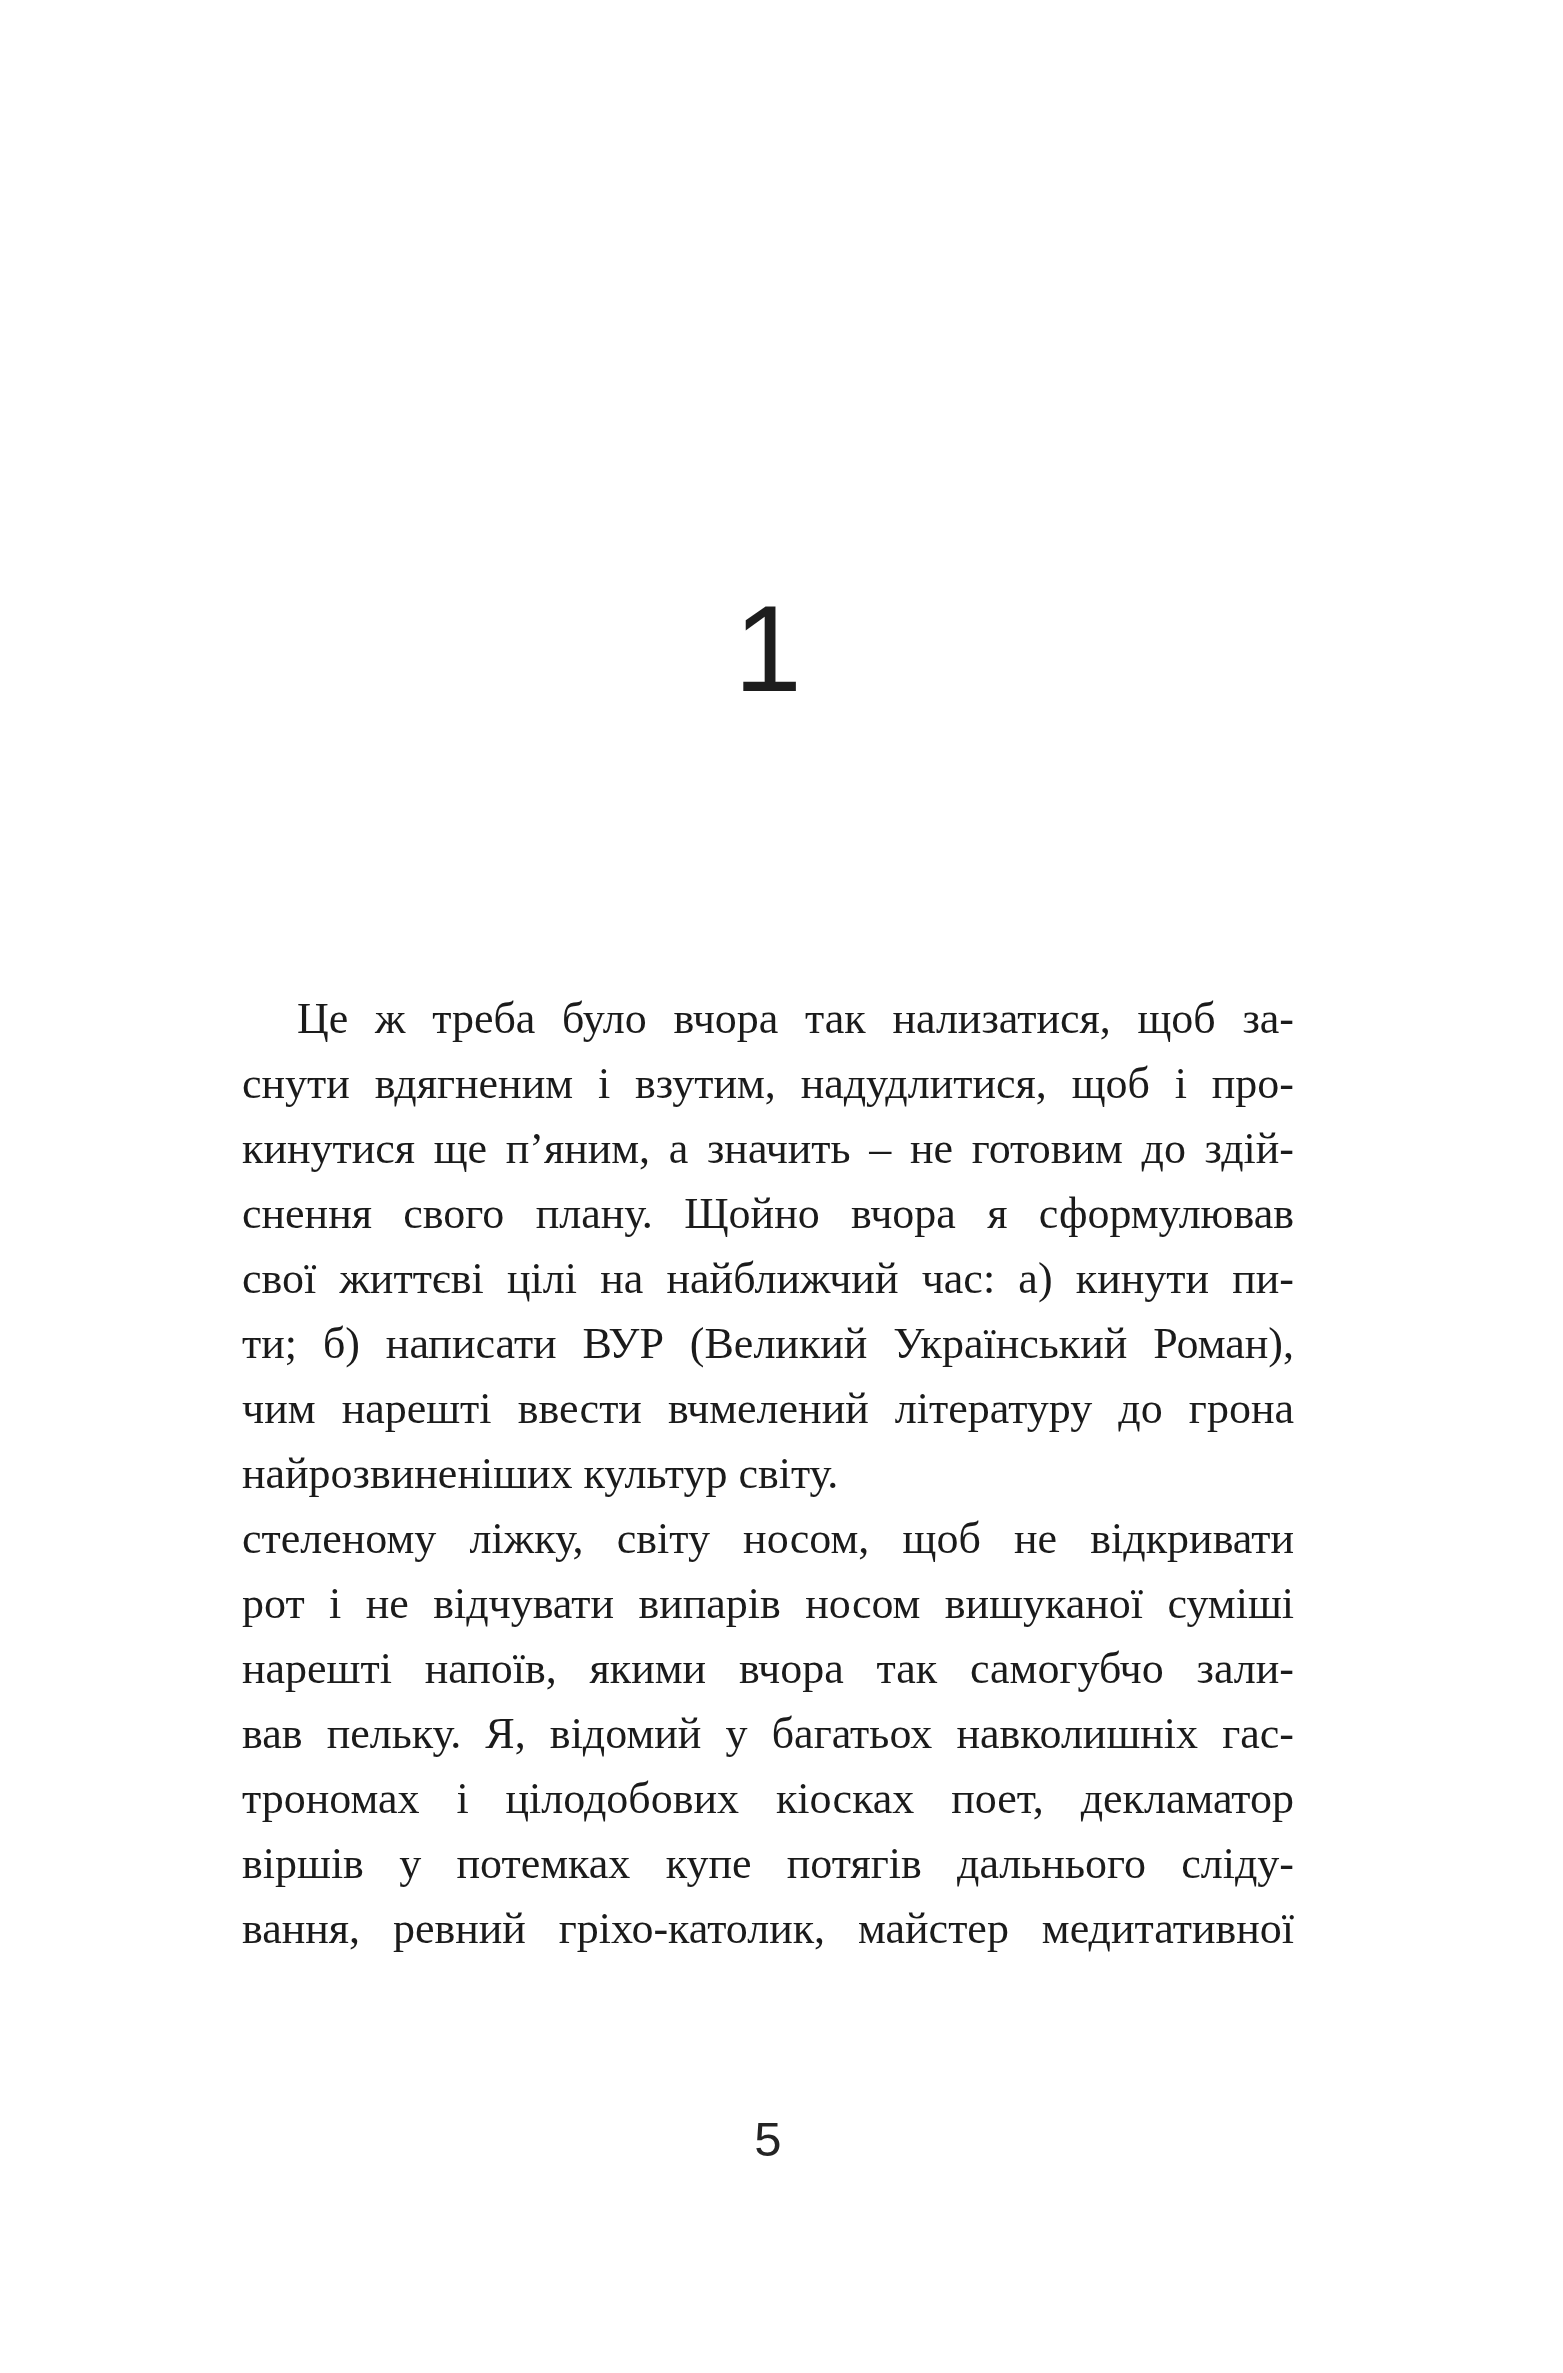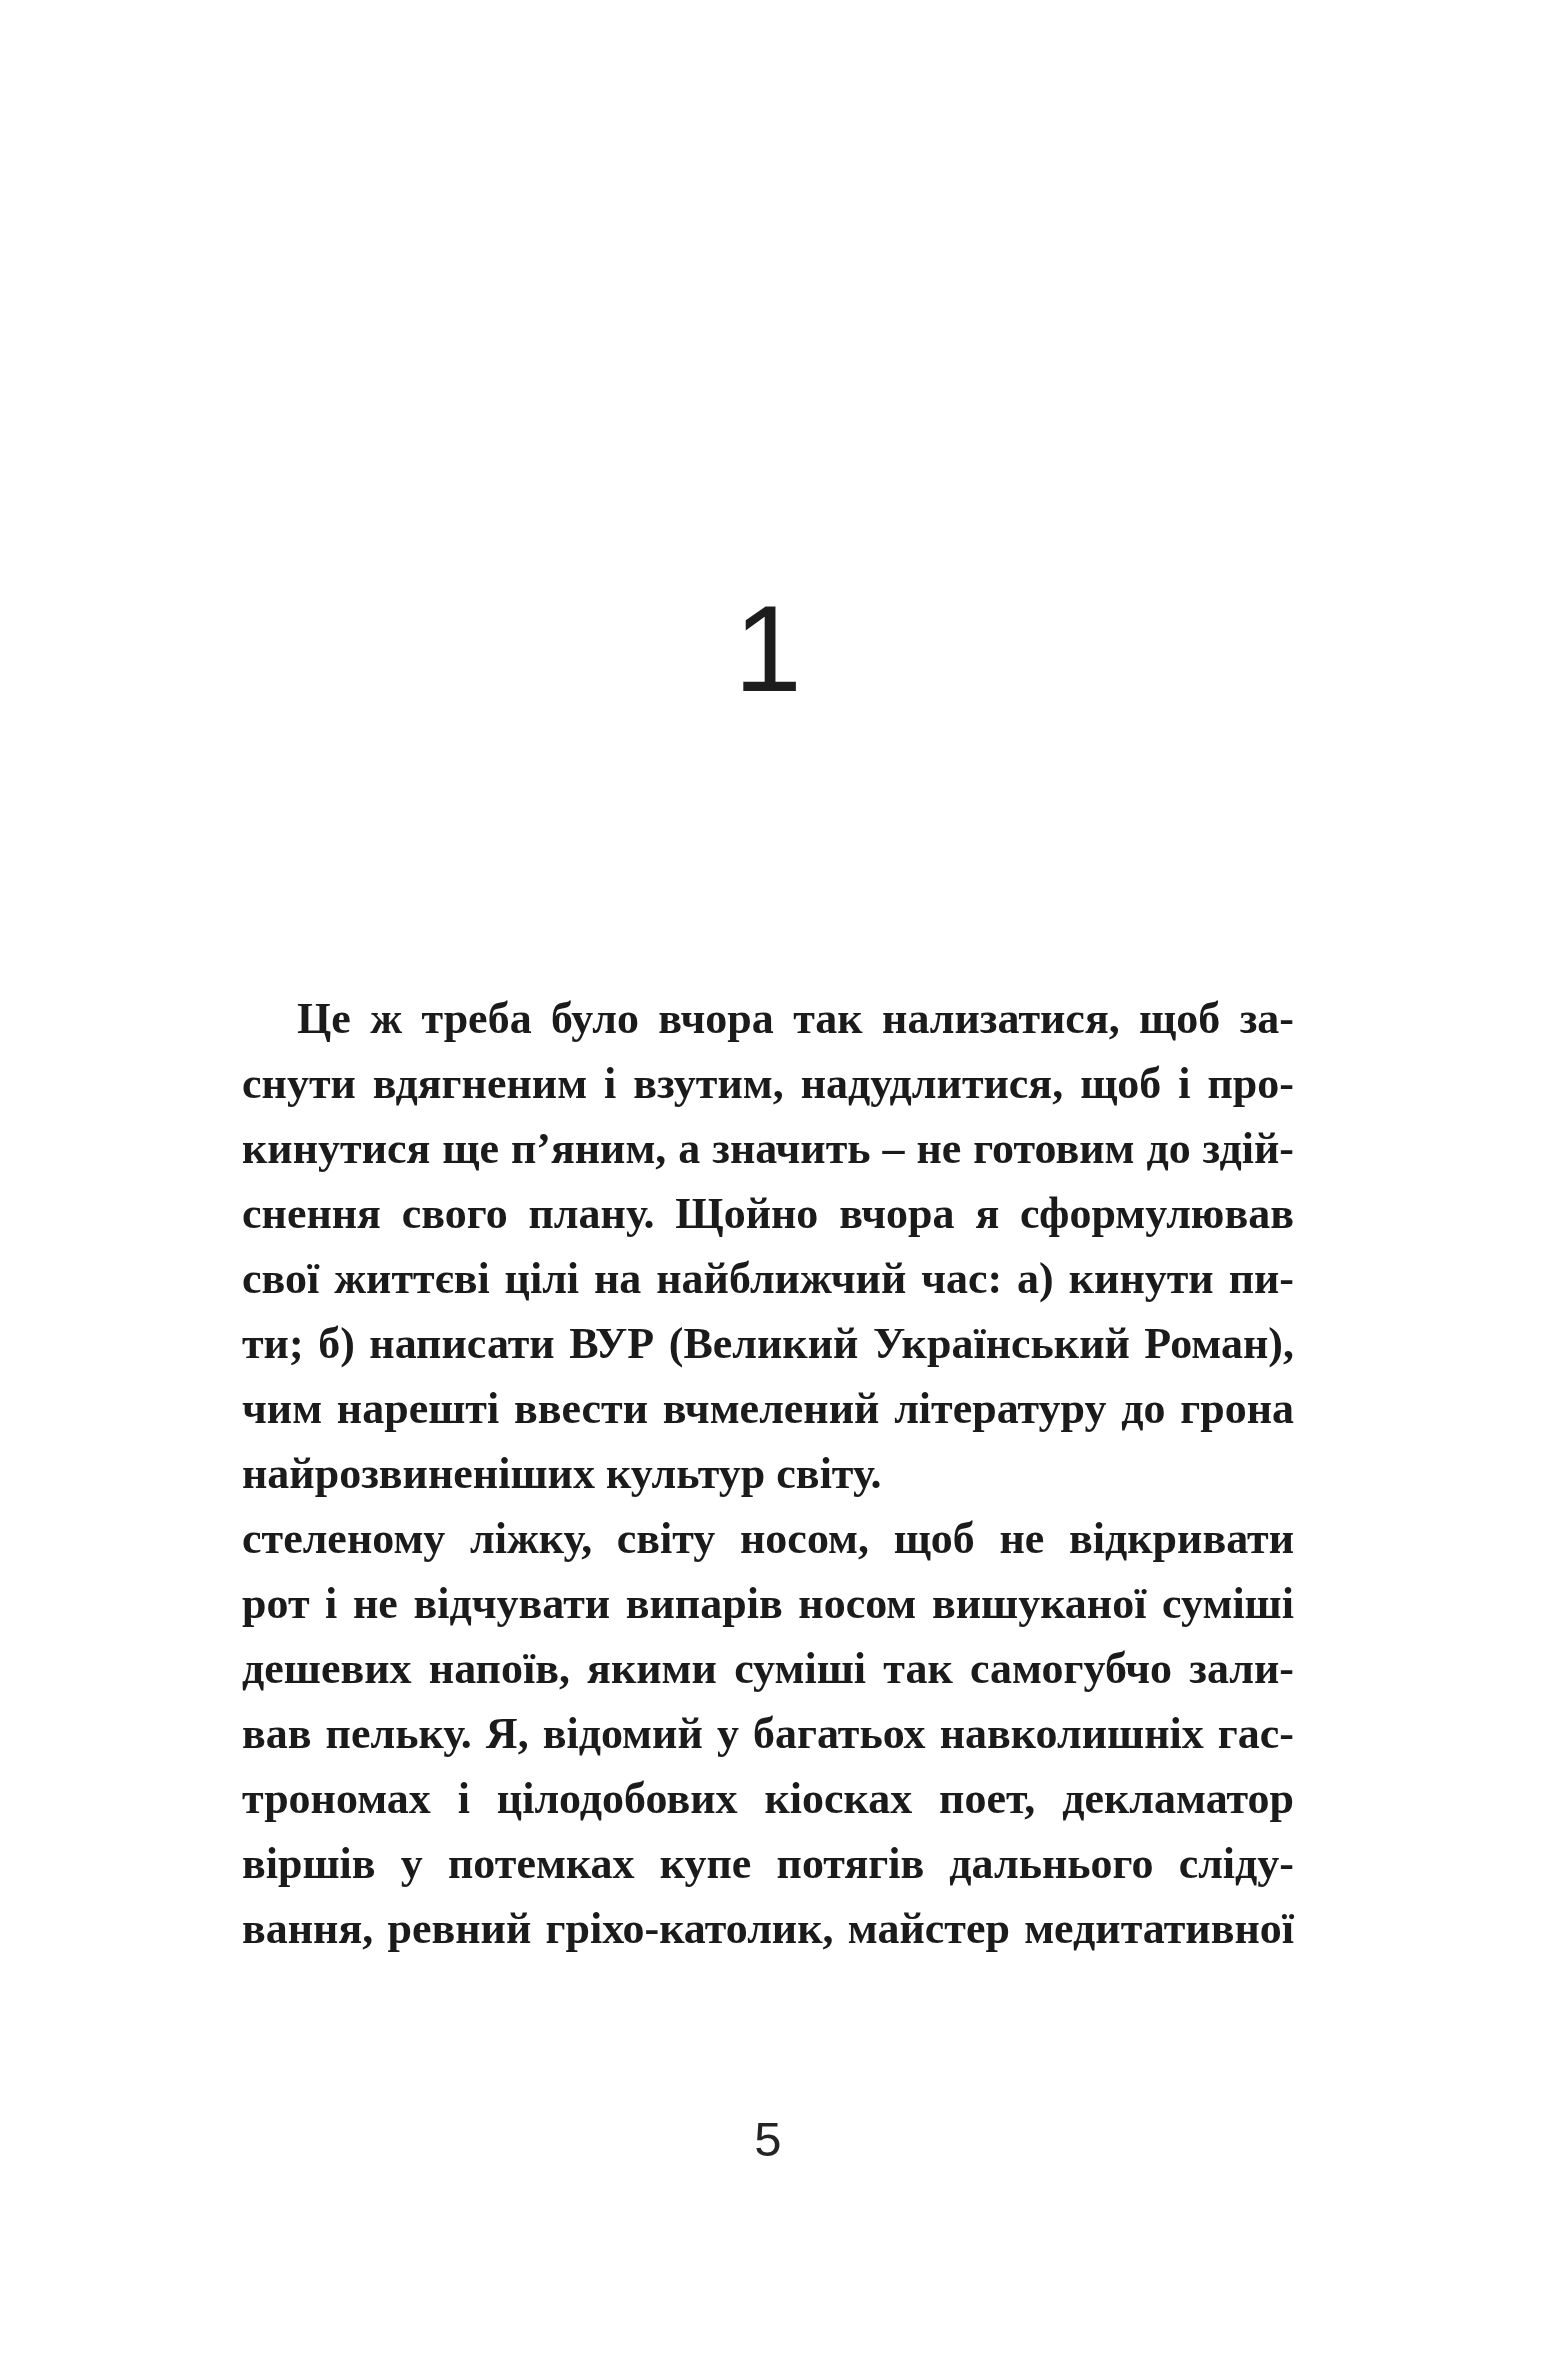--- a/index.html
+++ b/index.html
@@ -36,21 +36,20 @@
     font-size: 44px;
     line-height: 65px;
   }
   .para {
     margin: 0;
   }
   .line {
     text-align: justify;
     text-align-last: justify;
     white-space: normal;
-    font-weight: bold;
   }
   .line.indent {
     padding-left: 55px;
   }
   .line.no-just {
     text-align-last: left;
   }
   .page-number {
     position: absolute;
     top: 2115px;
@@ -80,21 +79,21 @@
       <div class="line">снення свого плану. Щойно вчора я сформулював</div>
       <div class="line">свої життєві цілі на найближчий час: а) кинути пи-</div>
       <div class="line">ти; б) написати ВУР (Великий Український Роман),</div>
       <div class="line">чим нарешті ввести вчмелений літературу до грона</div>
       <div class="line no-just">найрозвиненіших культур світу.</div>
     </div>
 
     <div class="para">
       <div class="line">стеленому ліжку, світу носом, щоб не відкривати</div>
       <div class="line">рот і не відчувати випарів носом вишуканої суміші</div>
-      <div class="line">дешевих напоїв, якими суміші так самогубчо зали-</div>
+      <div class="line">нарешті напоїв, якими вчора так самогубчо зали-</div>
       <div class="line">вав пельку. Я, відомий у багатьох навколишніх гас-</div>
       <div class="line">трономах і цілодобових кіосках поет, декламатор</div>
       <div class="line">віршів у потемках купе потягів дальнього сліду-</div>
       <div class="line">вання, ревний гріхо-католик, майстер медитативної</div>
     </div>
 
   </div>
 
   <div class="page-number">5</div>
 

